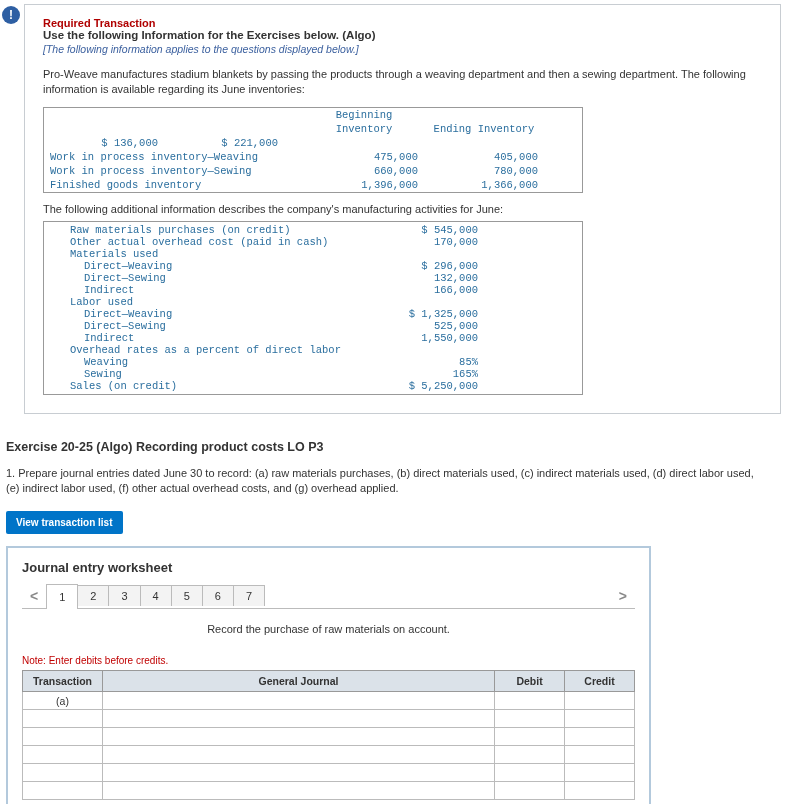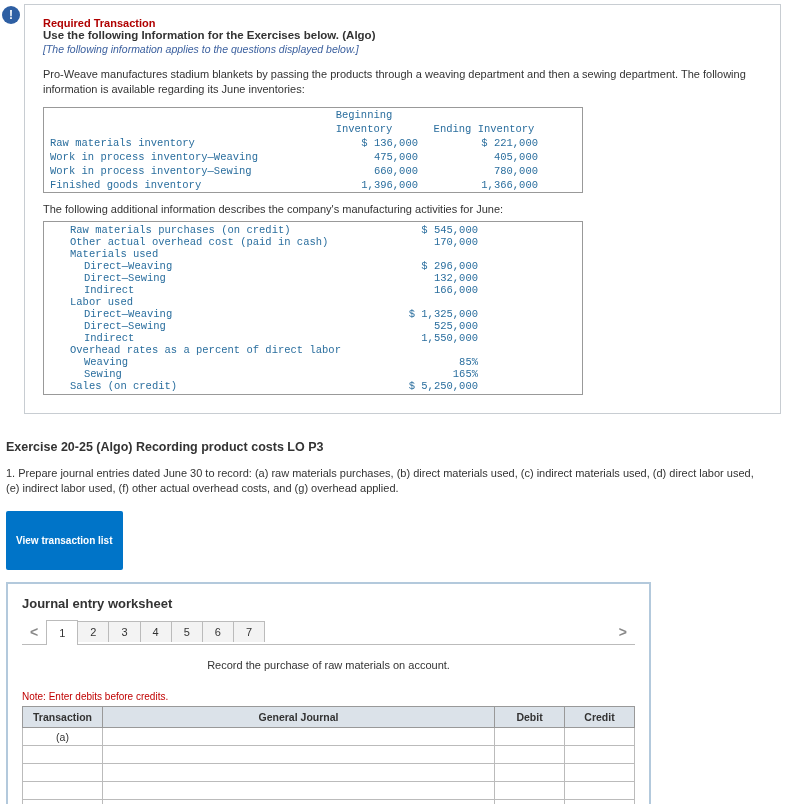--- a/index.html
+++ b/index.html
@@ -18,21 +18,21 @@
   .t1c2 { flex: 0 0 120px; text-align: right; padding: 1px 6px; color: #2a6e9e; }
   .t1h { color: #2a6e9e; font-weight: normal; text-align: center; }
   .desc { font-size: 11px; margin-top: 10px; }
   .table2 { border: 1px solid #999; margin-top: 6px; padding: 2px 0; width: 540px; }
   .t2row { display: flex; }
   .t2lbl { flex: 0 0 300px; padding: 0 6px; color: #2a6e9e; margin-left: 20px; }
   .indent1 { padding-left: 20px; }
   .t2val { flex: 0 0 120px; text-align: right; padding: 0 6px; color: #2a6e9e; }
   .ex-title { font-weight: bold; font-size: 12.5px; margin-top: 22px; margin-left: -14px; }
   .q1 { font-size: 11px; margin-top: 12px; margin-left: -14px; line-height: 1.35; width: 760px; }
-  .vtl-btn { display: inline-block; background: #0074c8; color: #fff; font-size: 10px; font-weight: bold; padding: 24px 10px; margin-top: 16px; margin-left: -14px; border-radius: 2px; }
+  .vtl-btn { display: inline-block; background: #0074c8; color: #fff; font-size: 10px; font-weight: bold; padding: 6px 10px; margin-top: 16px; margin-left: -14px; border-radius: 2px; }
   .ws-container { border: 2px solid #b3c9dc; margin: 12px 0 0 -14px; padding: 12px 14px 20px 14px; width: 645px; }
   .ws-title { font-weight: bold; font-size: 13px; margin-bottom: 8px; }
   .tabs { display: flex; align-items: center; border-bottom: 1px solid #bbb; }
   .chev { font-size: 14px; color: #888; padding: 0 8px; font-weight: bold; }
   .tab { border: 1px solid #bbb; border-bottom: none; padding: 4px 12px; font-size: 11px; background: #fff; margin-right: -1px; min-width: 24px; text-align: center; }
   .tab.active { background: #fff; position: relative; top: 1px; padding-top:6px; padding-bottom:6px; }
   .tab.inactive { background: #f3f3f3; }
   .instr { font-size: 11px; margin: 14px 0 20px 0; text-align: center; }
   .note { color: #c00000; font-size: 10px; margin-bottom: 4px; }
   .gj-table { border-collapse: collapse; width: 100%; }
@@ -60,21 +60,20 @@
         <div class="t1lbl"></div>
         <div class="t1c1 t1h">Beginning</div>
         <div class="t1c2"></div>
       </div>
       <div class="t1row">
         <div class="t1lbl"></div>
         <div class="t1c1 t1h">Inventory</div>
         <div class="t1c2 t1h">Ending Inventory</div>
       </div>
       <div class="t1row">
-          <div class="t1lbl">Raw materials inventory</div>
           <div class="t1c1">$ 136,000</div>
           <div class="t1c2">$ 221,000</div>
         </div>
       <div class="t1row">
           <div class="t1lbl">Work in process inventory—Weaving</div>
           <div class="t1c1">475,000</div>
           <div class="t1c2">405,000</div>
         </div>
       <div class="t1row">
           <div class="t1lbl">Work in process inventory—Sewing</div>

